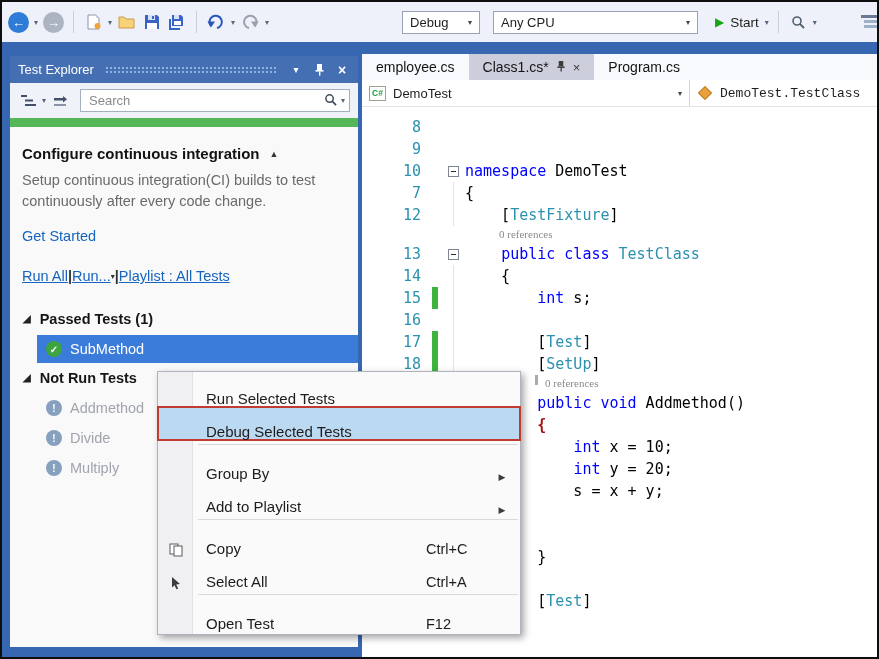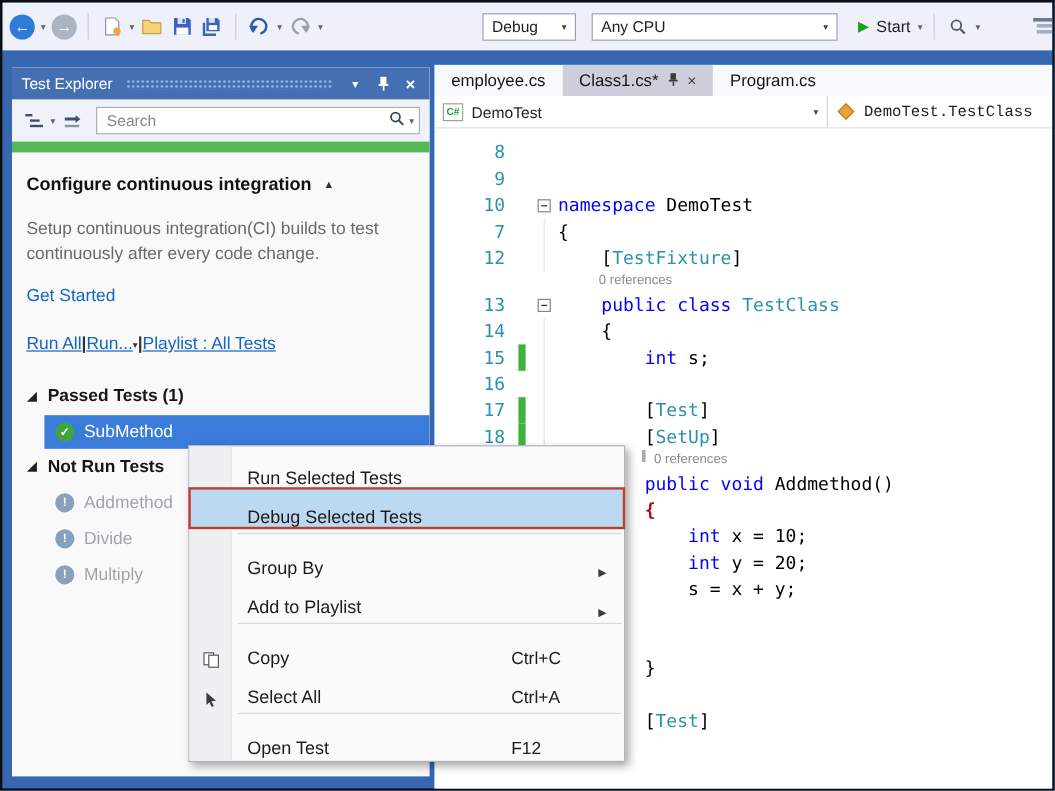--- a/index.html
+++ b/index.html
@@ -38,21 +38,21 @@
   .te-title .x{font-size:14px;font-weight:bold;}
   .te-toolbar{height:35px;background:#EFF2F8;display:flex;align-items:center;gap:4px;padding:0 8px;flex:none;}
   .te-ic{width:20px;height:20px;display:flex;align-items:center;justify-content:center;}
   .te-search{flex:1;height:23px;border:1px solid #A6AFC0;background:#fff;display:flex;align-items:center;
     padding:0 4px 0 8px;margin-left:6px;gap:4px;}
   .te-search .ph{flex:1;color:#8A8A8A;font-size:13px;}
   .te-progress{height:9px;background:#55B755;flex:none;}
   .te-content{flex:1;padding:12px 12px 0 12px;font-size:14.5px;position:relative;}
   .ci-title{font-weight:bold;font-size:15px;color:#121212;display:flex;align-items:center;gap:10px;margin-top:6px;}
   .ci-title .coll{font-size:9px;color:#333;}
-  .ci-desc{color:#6A6A6A;margin-top:19px;line-height:1.45;}
+  .ci-desc{color:#6A6A6A;margin-top:8px;line-height:1.45;}
   .link{color:#1464C0;}
   .get-started{margin-top:16px;}
   .run-links{margin-top:24px;display:flex;align-items:center;gap:0;font-size:14.5px;}
   .run-links .lk{color:#1464C0;text-decoration:underline;}
   .run-links .bar{color:#333;font-weight:bold;}
   .run-links .dd2{font-size:8px;color:#333;}
   .te-tree{margin:20px -12px 0 -12px;}
   .tree-group{display:flex;align-items:center;gap:9px;height:29px;padding-left:13px;font-weight:bold;color:#161616;}
   .tree-group .tri{font-size:10px;color:#222;}
   .tree-item{display:flex;align-items:center;gap:8px;height:28px;padding-left:9px;margin-left:27px;margin-top:2px;}
@@ -86,21 +86,21 @@
   .chg.on::before{content:'';position:absolute;left:2px;top:0;bottom:0;width:6px;background:#3EB43E;}
   .out{width:20px;flex:none;display:flex;align-items:center;justify-content:center;}
   .out.guide::after{content:'';width:1px;height:100%;background:#E3E3E3;}
   .obox{width:11px;height:11px;border:1px solid #7E8694;background:#fff;position:relative;}
   .obox::after{content:'';position:absolute;left:2px;right:2px;top:4px;height:1px;background:#2b2b2b;}
   .ctext{white-space:pre;color:#000;padding-left:2px;}
   .tk-kw{color:#0000FF;}
   .tk-ty{color:#2B91AF;}
   .tk-pl{color:#000;}
   .tk-hl{color:#A31515;font-weight:bold;}
-  .lens-text{font-family:Liberation Sans, sans-serif;font-size:11px;color:#8A8A8A;display:flex;align-items:flex-start;}
+  .lens-text{font-family:Liberation Serif, serif;font-size:11px;color:#8A8A8A;display:flex;align-items:flex-start;}
   .lens-ic{display:inline-block;width:4px;height:10px;border-left:3px solid #ABABAB;margin-right:6px;}
   
   .context-menu{position:absolute;left:155px;top:369px;width:364px;z-index:40;
     background:#FAFAFB;border:1px solid #AEB4BE;box-shadow:3px 3px 7px rgba(0,0,0,.35);
     padding:2px 0;font-size:15px;}
   .context-menu::before{content:'';position:absolute;left:0;top:0;bottom:0;width:34px;
     background:#F0F0F2;border-right:1px solid #E2E2E6;}
   .menu-item{position:relative;display:flex;align-items:flex-end;height:33px;padding-right:6px;}
   .menu-item.hl{background:#BCD9F2;}
   .menu-item.annot{outline:2px solid #C23B30;outline-offset:-1px;}

